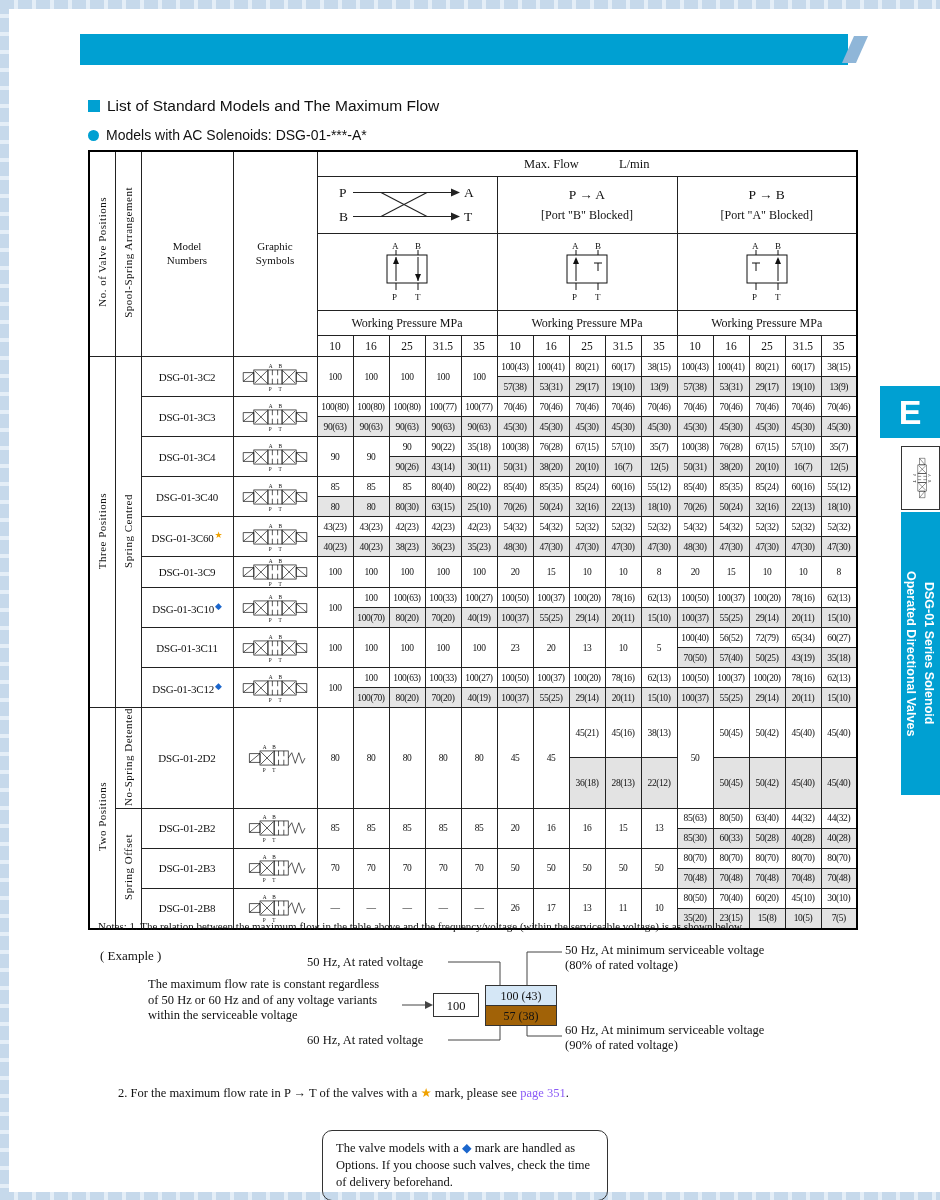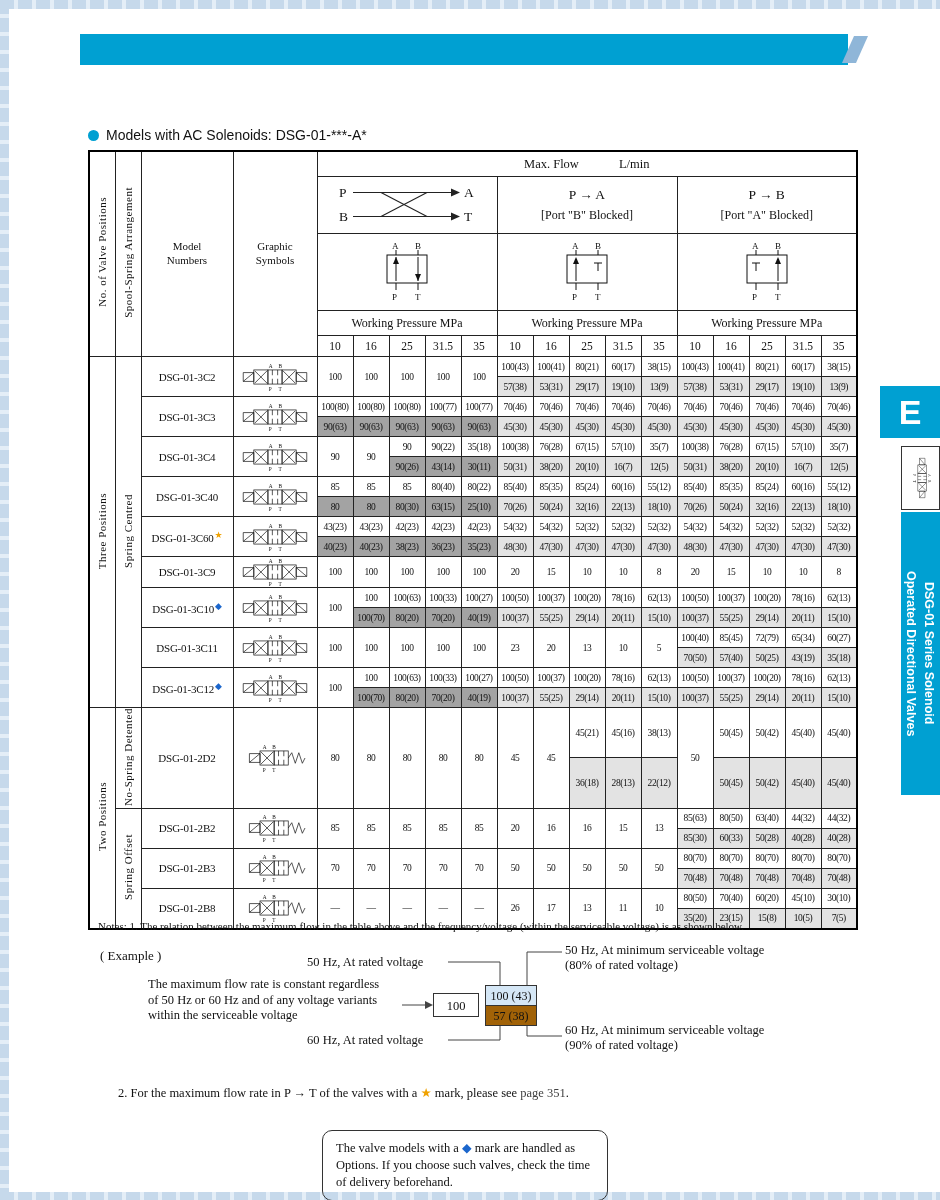--- a/index.html
+++ b/index.html
@@ -35,21 +35,21 @@
   .g-l1{font-size:13.5px;margin-bottom:5px;}
   .g-l2{font-size:12px;}
   tr.h3 th{height:76px;}
   tr.h4 th{height:24px;font-size:12px;}
   tr.h5 th{height:20px;font-size:11.5px;}
   td.v{font-size:9.5px;letter-spacing:-0.4px;height:19px;}
   tr.single td{height:23px;}
   tr.tall td{height:37px;}
   td.model{font-size:11px;letter-spacing:-0.2px;}
   td.sym{line-height:0;}
-  .sb{background:#a3a3a3;}
+  .sb{background:#e5e5e5;}
   .sg{background:#e3e3e3;}
   .rotcell{font-size:11px;background:#fff;}
   .mark{font-size:9px;vertical-align:4px;margin-left:1px;}
   .star{color:#f0a200;}
   .diamond{color:#1b66cc;}
 
   .e-tab{position:absolute;left:880px;top:386px;width:60px;height:52px;background:#00A0D2;color:#fff;
       font-family:"Liberation Sans","DejaVu Sans",sans-serif;font-size:34px;font-weight:bold;
       display:flex;align-items:center;justify-content:center;}
   .side-symbol-box{position:absolute;left:901px;top:446px;width:39px;height:64px;background:#fff;
@@ -63,44 +63,48 @@
   .note1{position:absolute;left:98px;top:920px;width:762px;font-size:11px;}
   .example-label{position:absolute;left:100px;top:948px;font-size:13px;}
   .desc{position:absolute;left:148px;top:977px;width:235px;font-size:12.5px;line-height:1.25;}
   .lab{position:absolute;font-size:12.5px;line-height:1.2;}
   .l50r{left:307px;top:955px;}
   .l60r{left:307px;top:1033px;}
   .l50m{left:565px;top:943px;width:225px;}
   .l60m{left:565px;top:1023px;width:225px;}
   .flow-box{position:absolute;left:433px;top:993px;width:46px;height:24px;border:1px solid #333;
       font-size:12.5px;line-height:24px;text-align:center;background:#fff;box-sizing:border-box;}
-  .val-box{position:absolute;left:485px;width:52px;height:21px;border:1px solid #333;font-size:12px;
+  .val-box{position:absolute;left:485px;width:72px;height:21px;border:1px solid #333;font-size:12px;
       line-height:20px;text-align:center;box-sizing:border-box;}
   .val-top{top:985px;background:#d5e7f6;}
   .val-bot{top:1005px;background:#a16207;}
   .connectors{position:absolute;left:0;top:0;width:940px;height:1200px;pointer-events:none;}
 
   .note2{position:absolute;left:118px;top:1085px;font-size:12.5px;}
-  .plink{color:#404040;text-decoration:none;cursor:pointer;}
+  .plink{color:#8b5cf6;text-decoration:none;cursor:pointer;}
 
   .option-box{position:absolute;left:322px;top:1130px;width:286px;border:1.5px solid #333;border-radius:10px;
       padding:9px 13px;font-size:12.5px;line-height:1.35;box-sizing:border-box;}
 </style>
 </head>
 <body>
 
 <div class="page">
   <div class="strip strip-top"></div>
   <div class="strip strip-bottom"></div>
   <div class="strip-right"></div>
 
   <div class="header-bar">
     <div class="slash"></div>
   </div>
 
+  <div class="section-title">
+    <span class="sq"></span>
+    <span>List of Standard Models and The Maximum Flow</span>
+  </div>
 
   <div class="subsection">
     <span class="dot"></span>
     <span>Models with AC Solenoids: DSG-01-***-A*</span>
   </div>
 
   <table id="flow-table" class="flow-table">
       <colgroup>
         <col style="width:26px">
         <col style="width:26px">
@@ -667,21 +671,21 @@
           <td class="v" rowspan="2">100</td>
           <td class="v" rowspan="2">100</td>
           <td class="v" rowspan="2">100</td>
           <td class="v" rowspan="2">100</td>
           <td class="v" rowspan="2">23</td>
           <td class="v" rowspan="2">20</td>
           <td class="v" rowspan="2">13</td>
           <td class="v" rowspan="2">10</td>
           <td class="v" rowspan="2">5</td>
           <td class="v">100(40)</td>
-          <td class="v">85(45)</td>
+          <td class="v">56(52)</td>
           <td class="v">72(79)</td>
           <td class="v">65(34)</td>
           <td class="v">60(27)</td>
         </tr>
         <tr class="">
           <td class="v sg">70(50)</td>
           <td class="v sg">57(40)</td>
           <td class="v sg">50(25)</td>
           <td class="v sg">43(19)</td>
           <td class="v sg">35(18)</td>

